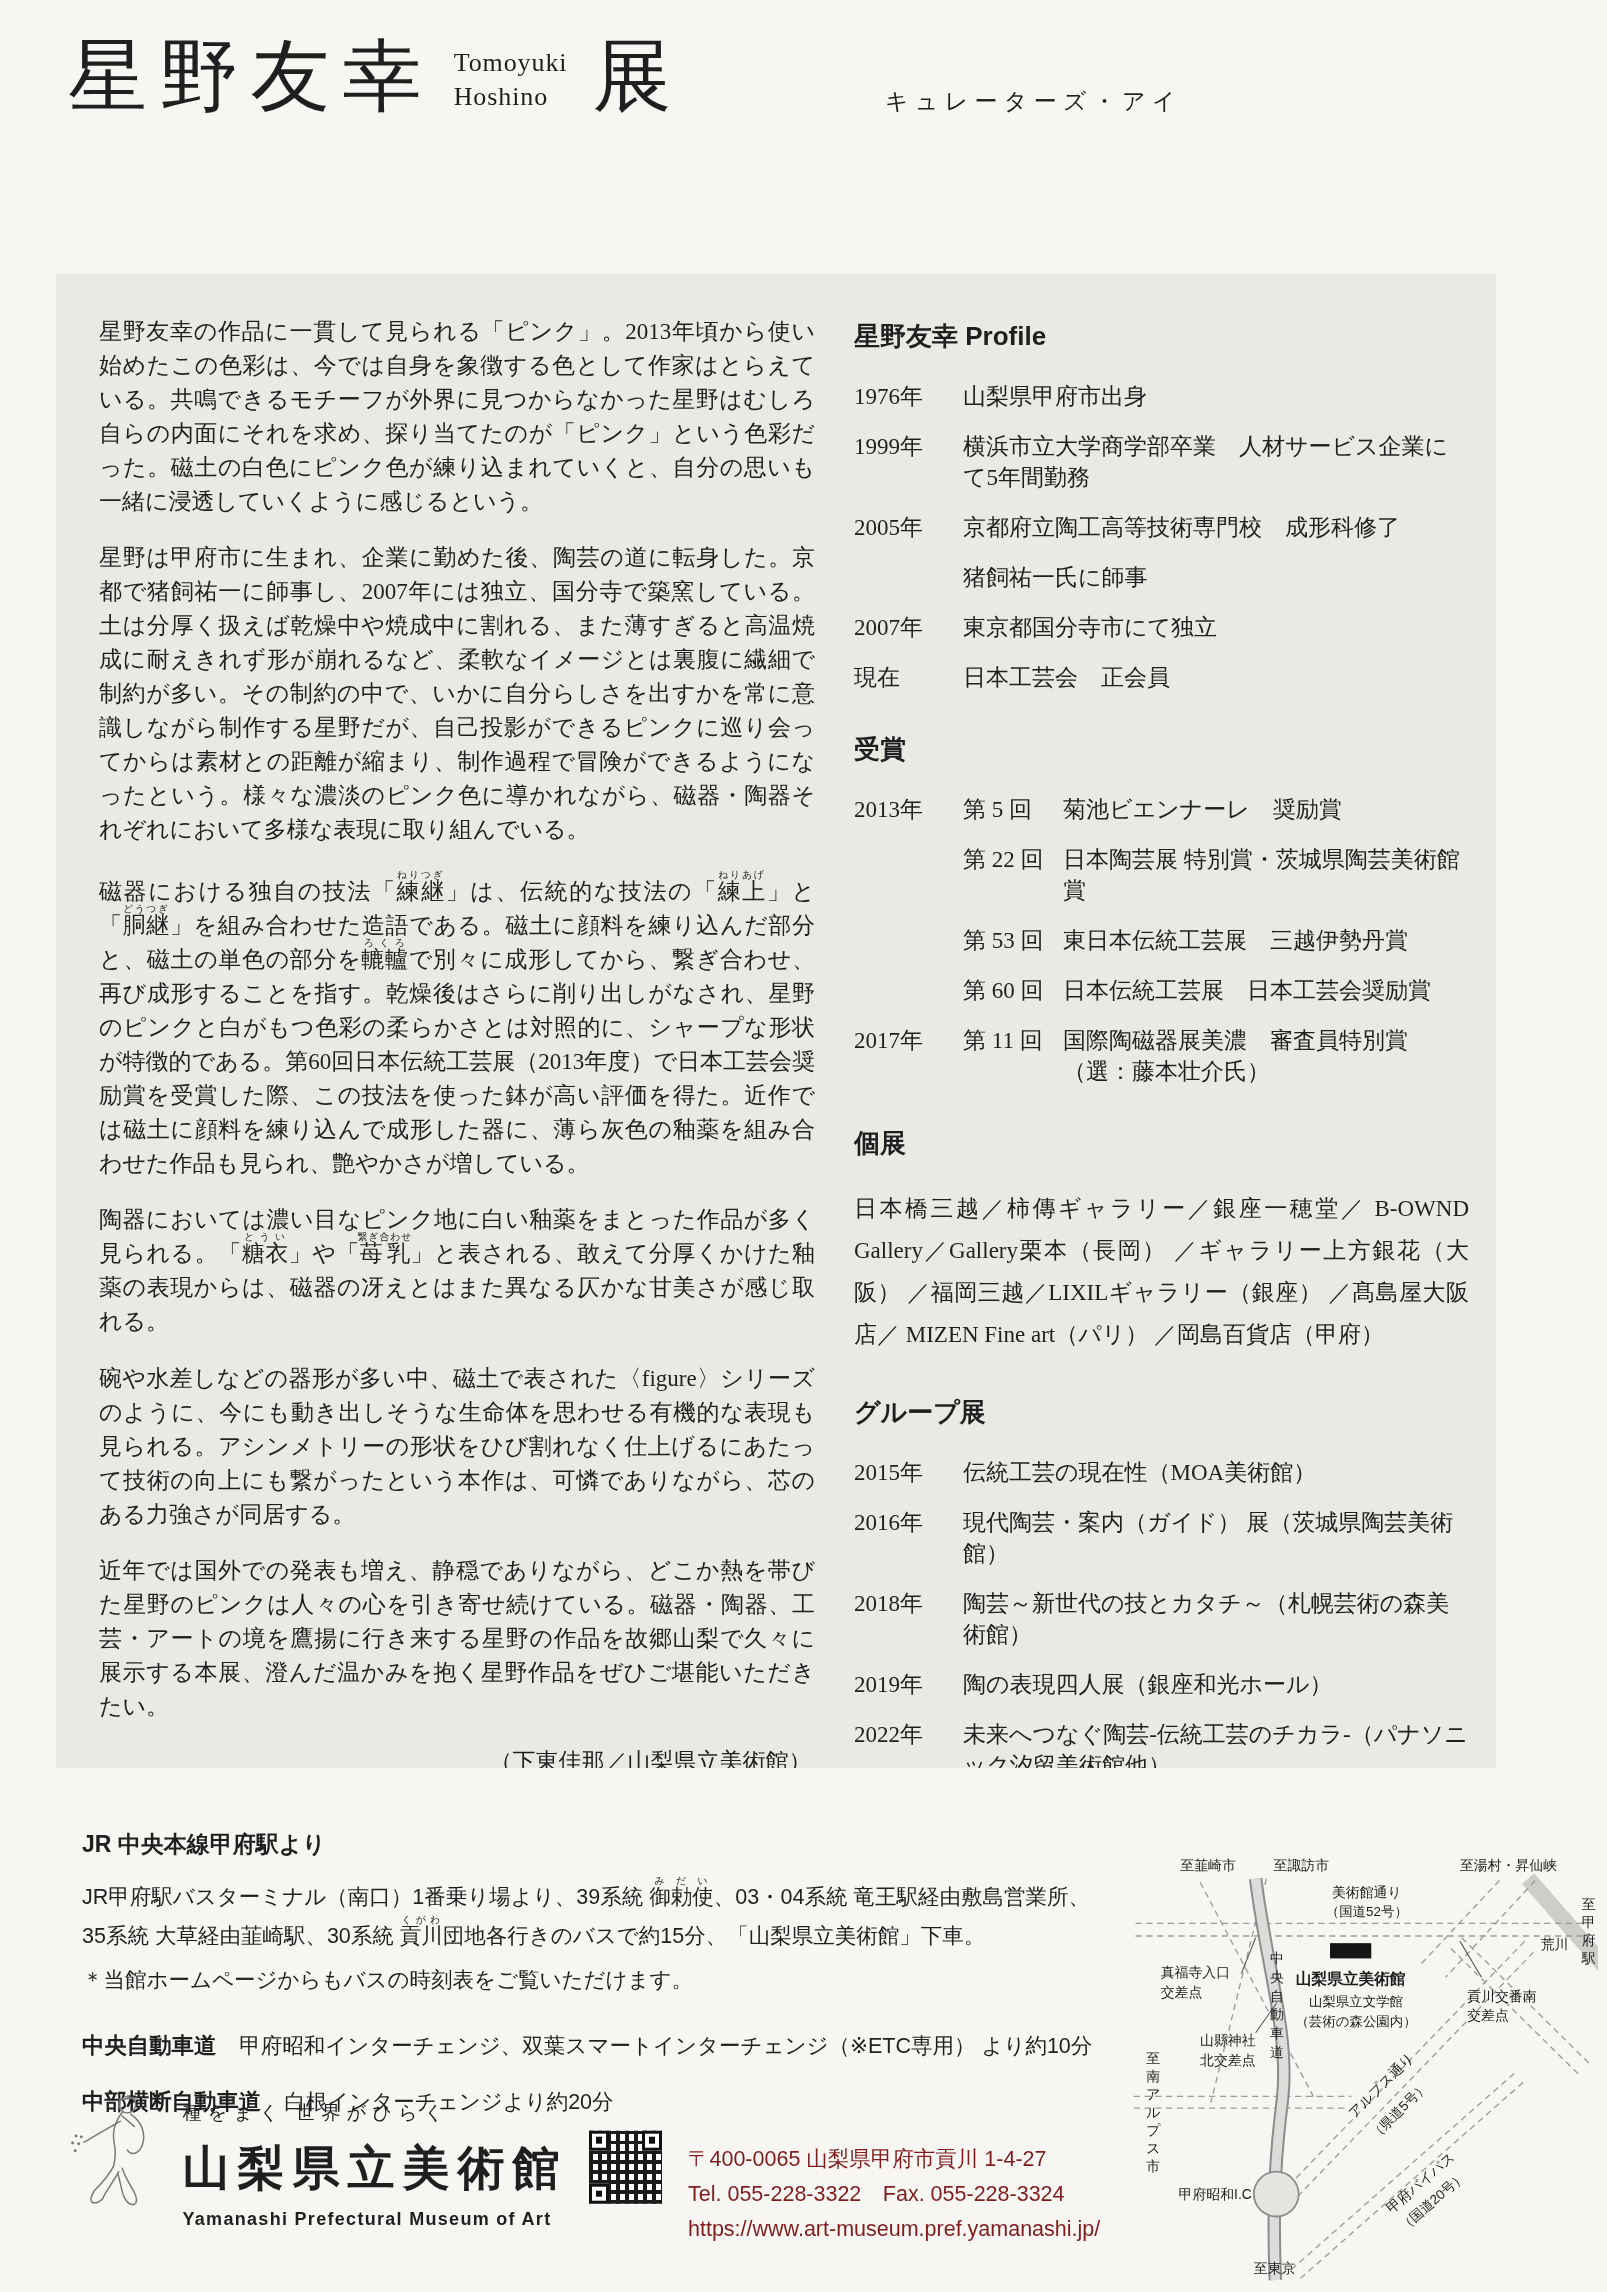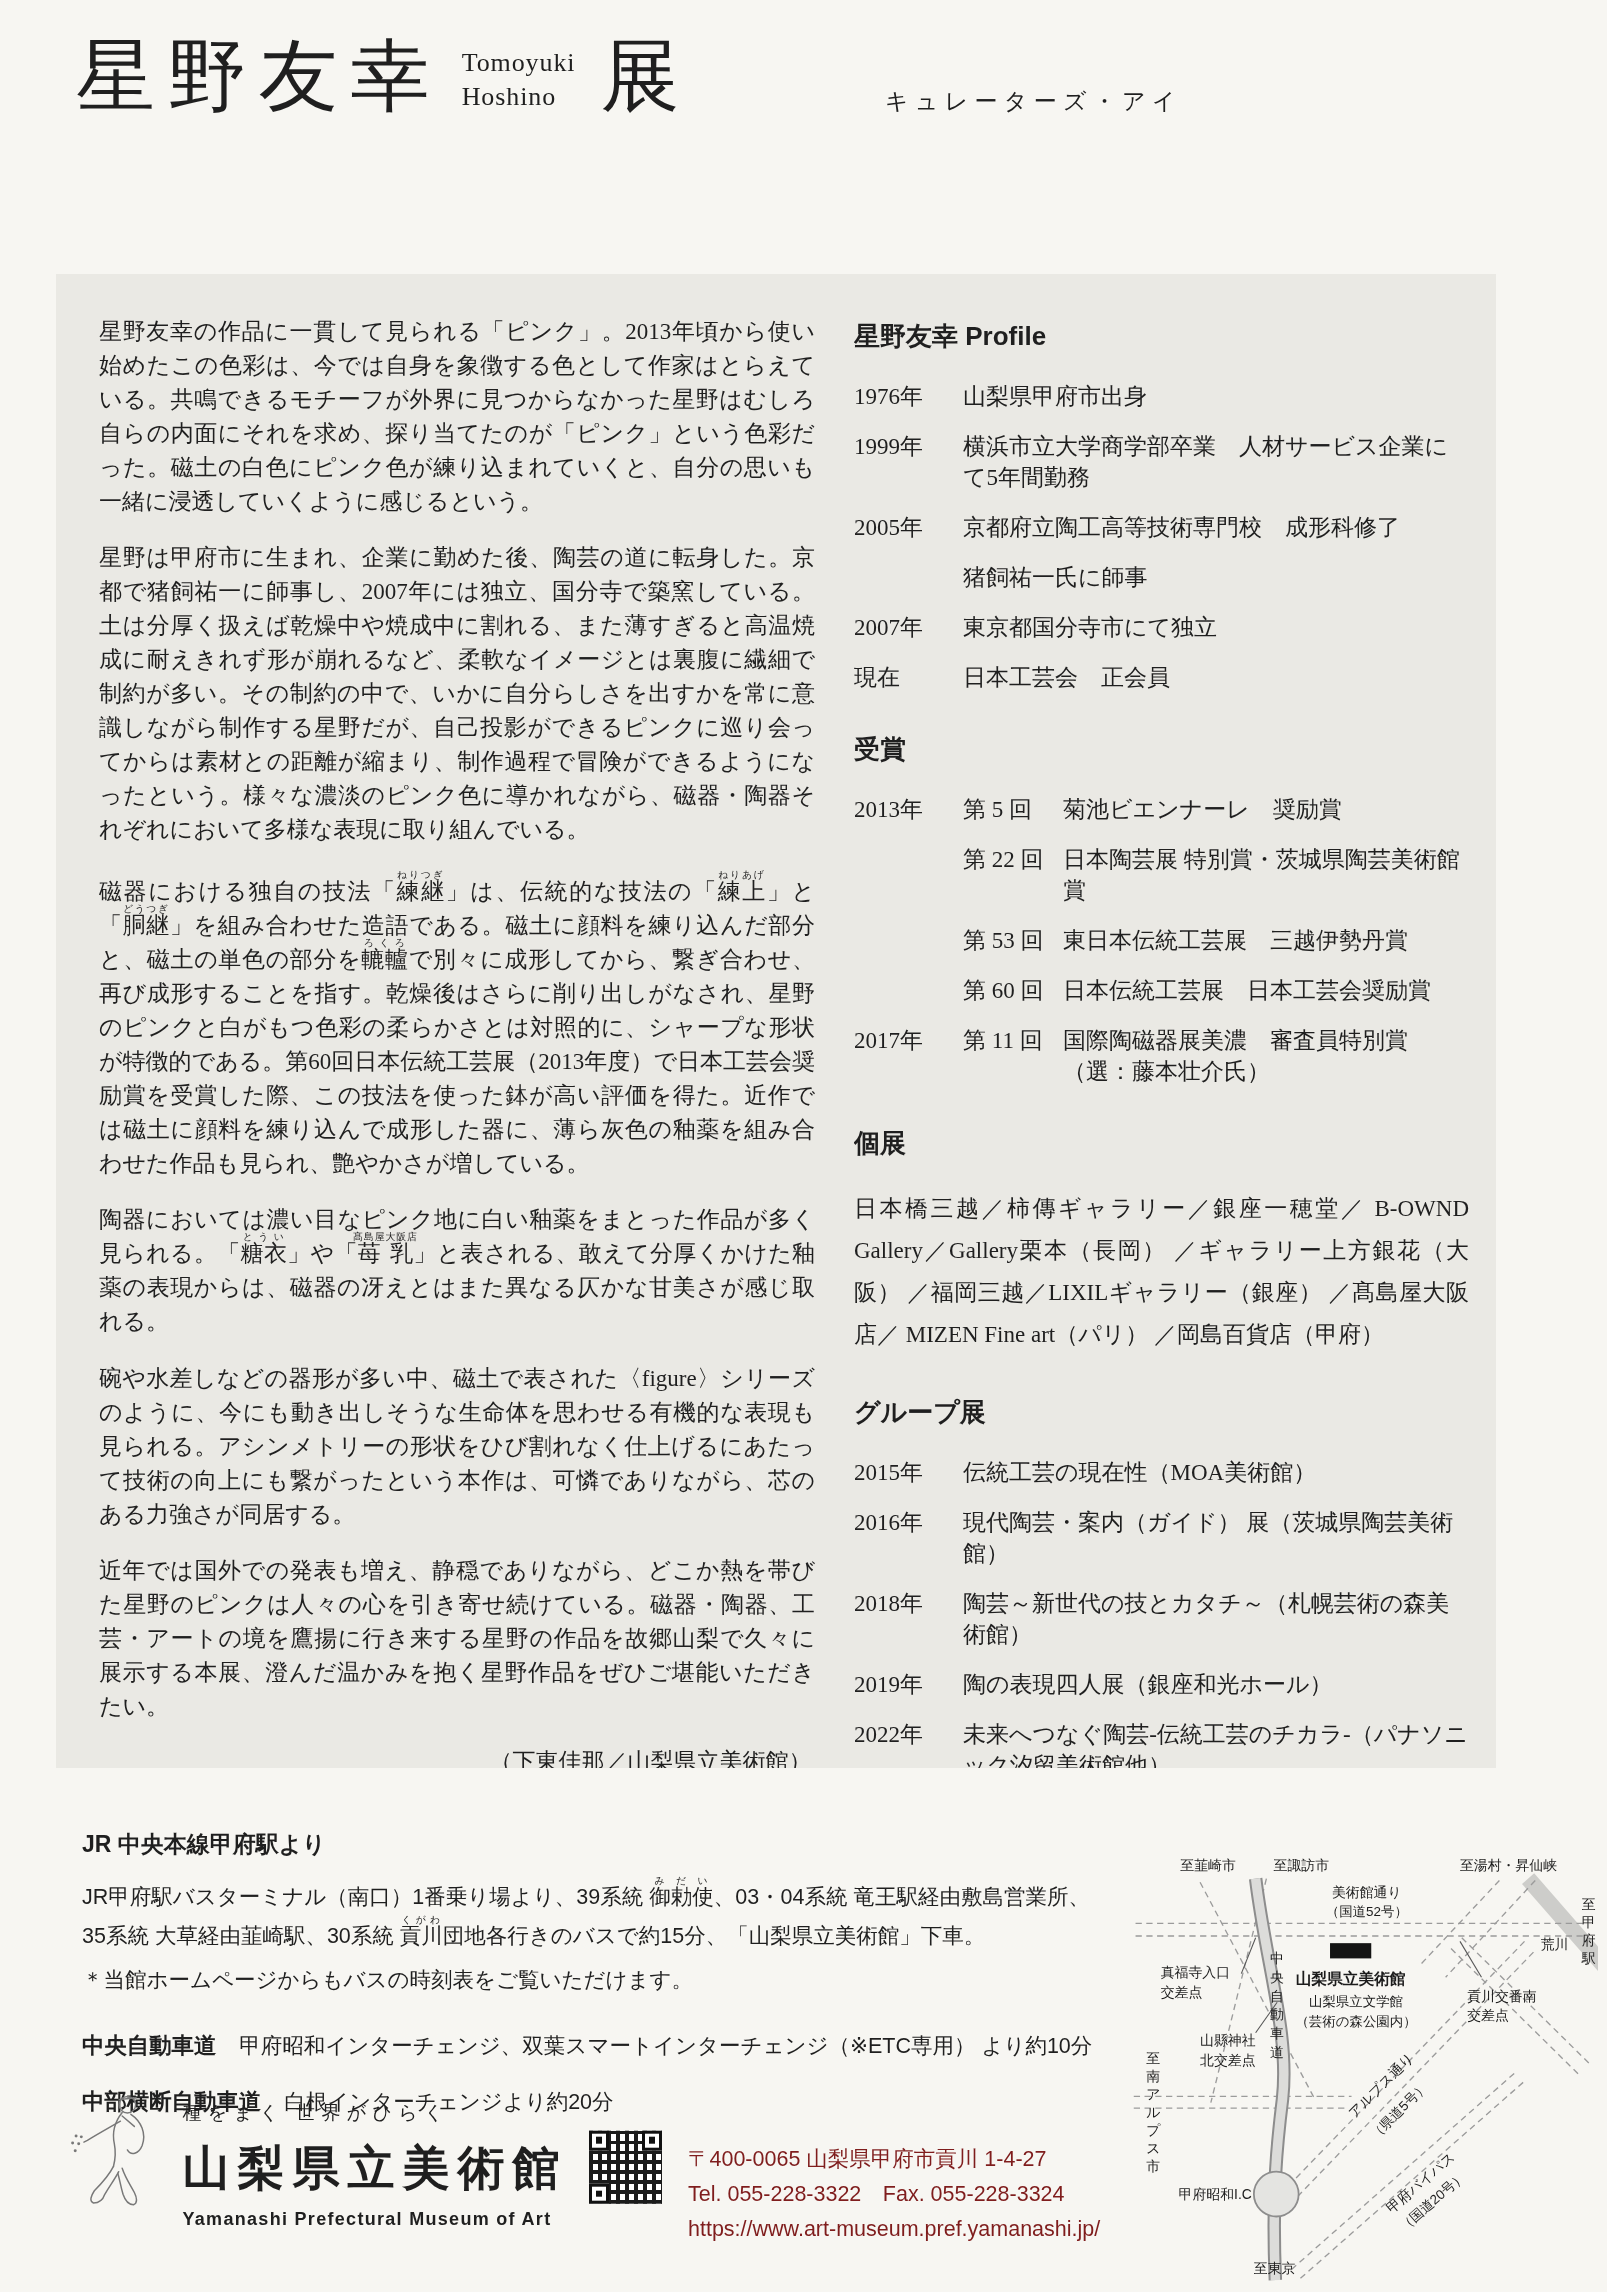--- a/index.html
+++ b/index.html
@@ -7,21 +7,21 @@
     --sans:"Liberation Sans","DejaVu Sans",sans-serif;
     --ink:#1f1f1f;
     --paper:#f7f6f2;
     --box:#eae9e4;
   }
   *{box-sizing:border-box;margin:0;padding:0;}
   body{background:#cfcdc8;font-family:var(--serif);color:var(--ink);}
   .page{position:relative;width:1608px;height:2293px;background:var(--paper);overflow:hidden;margin:0 auto;}
 
   
-  .header-block{position:absolute;left:76px;top:32px;display:flex;align-items:flex-start;}
+  .header-block{position:absolute;left:68px;top:32px;display:flex;align-items:flex-start;}
   .title-kanji{font-size:79px;line-height:1.15;letter-spacing:12.5px;font-weight:500;}
   .title-romaji{margin:14.3px 0 0 19.7px;font-size:26px;line-height:34px;letter-spacing:0.9px;}
   .title-ten{font-size:79px;line-height:1.15;margin-left:25px;font-weight:500;}
   .series-subtitle{position:absolute;left:885px;top:86px;font-size:23px;letter-spacing:6.3px;}
   .date-row{position:absolute;left:70px;top:172px;display:flex;align-items:center;font-size:42px;letter-spacing:2.7px;}
   .day-circle{display:inline-flex;align-items:center;justify-content:center;width:34px;height:34px;border:1.8px solid #222;border-radius:50%;font-size:19px;letter-spacing:0;margin-left:7.2px;transform:translateY(3.6px);}
   .date-dash{display:inline-block;width:79px;border-top:2.7px solid #222;margin:0 27px;transform:translateY(14.3px);}
 
   
   .graybox{position:absolute;left:56px;top:274px;width:1440px;height:1494px;background:var(--box);padding:41px 27px 0 43px;display:flex;gap:39px;overflow:hidden;}
@@ -88,21 +88,21 @@
   </div>
   <div class="series-subtitle">キュレーターズ・アイ</div>
 
 
   <div class="graybox">
 
     <div class="col-left">
       <p>星野友幸の作品に一貫して見られる「ピンク」。2013年頃から使い始めたこの色彩は、今では自身を象徴する色として作家はとらえている。共鳴できるモチーフが外界に見つからなかった星野はむしろ自らの内面にそれを求め、探り当てたのが「ピンク」という色彩だった。磁土の白色にピンク色が練り込まれていくと、自分の思いも一緒に浸透していくように感じるという。</p>
       <p>星野は甲府市に生まれ、企業に勤めた後、陶芸の道に転身した。京都で猪飼祐一に師事し、2007年には独立、国分寺で築窯している。土は分厚く扱えば乾燥中や焼成中に割れる、また薄すぎると高温焼成に耐えきれず形が崩れるなど、柔軟なイメージとは裏腹に繊細で制約が多い。その制約の中で、いかに自分らしさを出すかを常に意識しながら制作する星野だが、自己投影ができるピンクに巡り会ってからは素材との距離が縮まり、制作過程で冒険ができるようになったという。様々な濃淡のピンク色に導かれながら、磁器・陶器それぞれにおいて多様な表現に取り組んでいる。</p>
       <p>磁器における独自の技法「<ruby>練継<rt>ねりつぎ</rt></ruby>」は、伝統的な技法の「<ruby>練上<rt>ねりあげ</rt></ruby>」と「<ruby>胴継<rt>どうつぎ</rt></ruby>」を組み合わせた造語である。磁土に顔料を練り込んだ部分と、磁土の単色の部分を<ruby>轆轤<rt>ろくろ</rt></ruby>で別々に成形してから、繋ぎ合わせ、再び成形することを指す。乾燥後はさらに削り出しがなされ、星野のピンクと白がもつ色彩の柔らかさとは対照的に、シャープな形状が特徴的である。第60回日本伝統工芸展（2013年度）で日本工芸会奨励賞を受賞した際、この技法を使った鉢が高い評価を得た。近作では磁土に顔料を練り込んで成形した器に、薄ら灰色の釉薬を組み合わせた作品も見られ、艶やかさが増している。</p>
-      <p>陶器においては濃い目なピンク地に白い釉薬をまとった作品が多く見られる。「<ruby>糖衣<rt>とうい</rt></ruby>」や「<ruby>苺乳<rt>髙島屋大阪店</rt></ruby>」と表される、敢えて分厚くかけた釉薬の表現からは、磁器の冴えとはまた異なる仄かな甘美さが感じ取れる。</p>
+      <p>陶器においては濃い目なピンク地に白い釉薬をまとった作品が多く見られる。「<ruby>糖衣<rt>とうい</rt></ruby>」や「<ruby>苺乳<rt>繋ぎ合わせ</rt></ruby>」と表される、敢えて分厚くかけた釉薬の表現からは、磁器の冴えとはまた異なる仄かな甘美さが感じ取れる。</p>
       <p>碗や水差しなどの器形が多い中、磁土で表された〈figure〉シリーズのように、今にも動き出しそうな生命体を思わせる有機的な表現も見られる。アシンメトリーの形状をひび割れなく仕上げるにあたって技術の向上にも繋がったという本作は、可憐でありながら、芯のある力強さが同居する。</p>
       <p>近年では国外での発表も増え、静穏でありながら、どこか熱を帯びた星野のピンクは人々の心を引き寄せ続けている。磁器・陶器、工芸・アートの境を鷹揚に行き来する星野の作品を故郷山梨で久々に展示する本展、澄んだ温かみを抱く星野作品をぜひご堪能いただきたい。</p>
       <div class="credit">（下東佳那／山梨県立美術館）</div>
     </div>
 
     <div class="col-right">
 
       <div class="r-heading first">星野友幸 Profile</div>
       <div>
 

